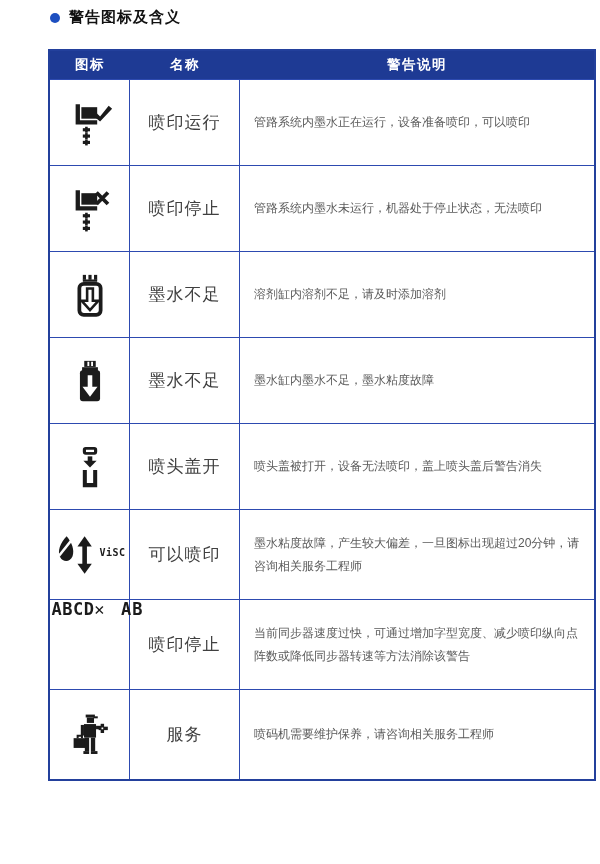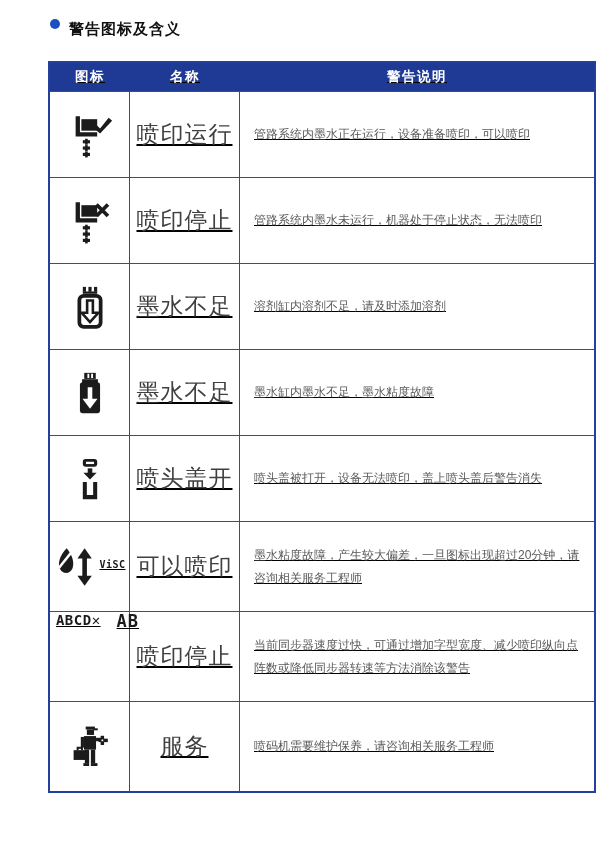--- a/index.html
+++ b/index.html
@@ -8,48 +8,48 @@
     --outer:#23409c;
     --accent:#1d4fc0;
     --icon-color:#1b1b1b;
   }
   *{box-sizing:border-box;margin:0;padding:0;}
   html,body{width:600px;height:864px;background:#ffffff;overflow:hidden;
     font-family:"Liberation Sans","DejaVu Sans",sans-serif;}
   .doc-title{margin:8px 0 0 50px;display:flex;align-items:center;}
   .bullet{width:10px;height:10px;border-radius:50%;background:var(--accent);
     display:inline-block;margin-right:9px;flex:0 0 auto;}
-  .title-text{font-size:15px;font-weight:bold;color:#111;letter-spacing:1px;margin-top:12px;}
+  .title-text{font-size:15px;font-weight:bold;color:#111;letter-spacing:1px;}
   .warn-table{margin:22px 0 0 48px;width:548px;border:2px solid var(--outer);
-    background:#fff;text-decoration:underline;}
+    background:#fff;}
   .thead{display:flex;height:28px;background:var(--header-bg);color:#fff;
     font-weight:bold;font-size:13.5px;letter-spacing:1.5px;}
   .th{display:flex;align-items:center;justify-content:center;}
   .th-icon{width:80px;}
   .th-name{width:110px;}
   .th-desc{flex:1;}
   .trow{display:flex;min-height:86px;border-top:1px solid var(--grid);}
   .trow:nth-child(6),.trow:nth-child(7),.trow:nth-child(8){min-height:90px;}
   .trow:nth-child(9){min-height:81px;}
   .cell{display:flex;}
   .icon-cell{width:80px;border-right:1px solid var(--grid);
     flex-direction:row;align-items:center;justify-content:center;}
   .name-cell{width:110px;border-right:1px solid var(--grid);
     align-items:center;justify-content:center;
-    font-size:23px;color:#404040;letter-spacing:1px;}
+    font-size:17px;color:#404040;letter-spacing:1px;}
   .desc-cell{flex:1;align-items:center;font-size:12px;color:#5a5a5a;
     line-height:1.9;padding:8px 10px 8px 14px;}
   .glyph{width:46px;height:46px;fill:var(--icon-color);color:var(--icon-color);}
   .icon-caption{font-family:"DejaVu Sans Mono","Liberation Mono",monospace;
     font-weight:bold;font-size:10px;color:var(--icon-color);margin-top:-4px;
     letter-spacing:0.5px;}
   .pix-line{font-family:"DejaVu Sans Mono","Liberation Mono",monospace;
     font-weight:bold;color:var(--icon-color);align-self:flex-start;
     margin-left:16px;line-height:1.15;}
-  .pix-0{font-size:14px;letter-spacing:0.5px;}
+  .pix-0{font-size:17px;letter-spacing:0.5px;}
   .pix-1{font-size:17px;letter-spacing:1px;}
   .symbols{position:absolute;width:0;height:0;overflow:hidden;}
 </style>
 </head>
 <body>
 
 <svg class="symbols" aria-hidden="true">
   <symbol id="print-running-icon" viewBox="0 0 32 32">
     <path d="M6 3 h3 v11 h12 v3 H6 Z"></path>
     <rect x="10" y="5" width="11" height="8"></rect>

